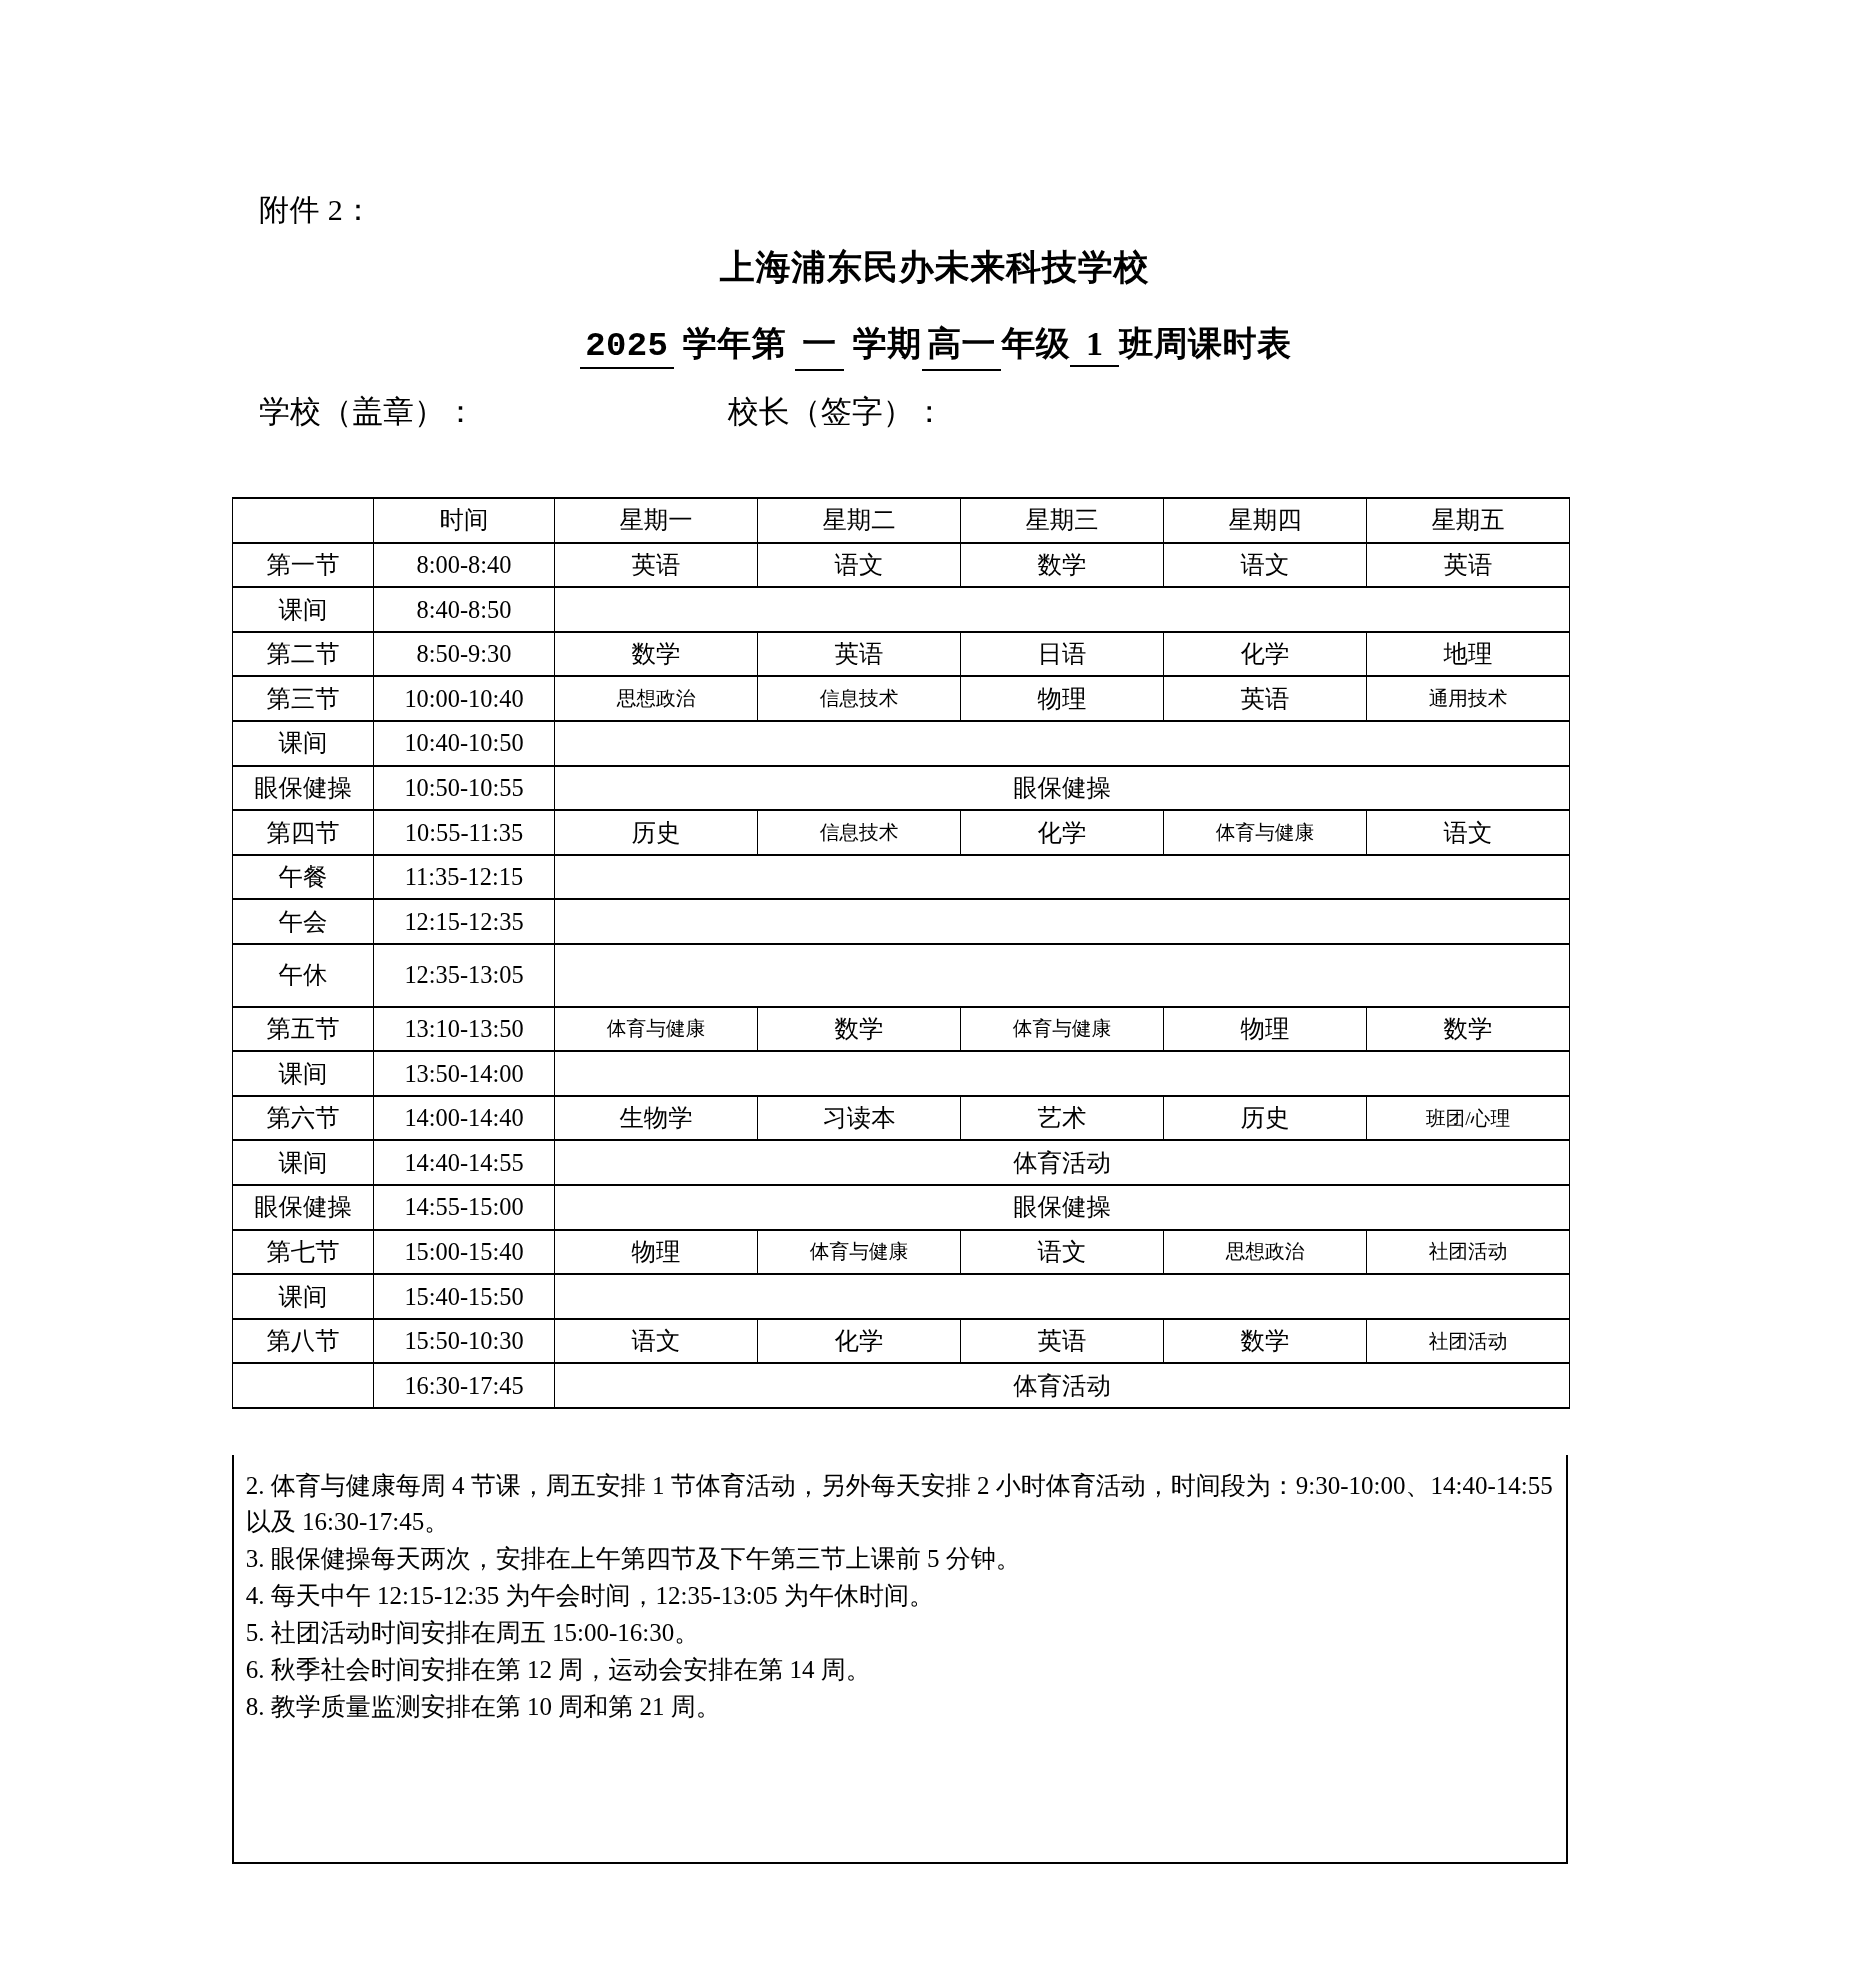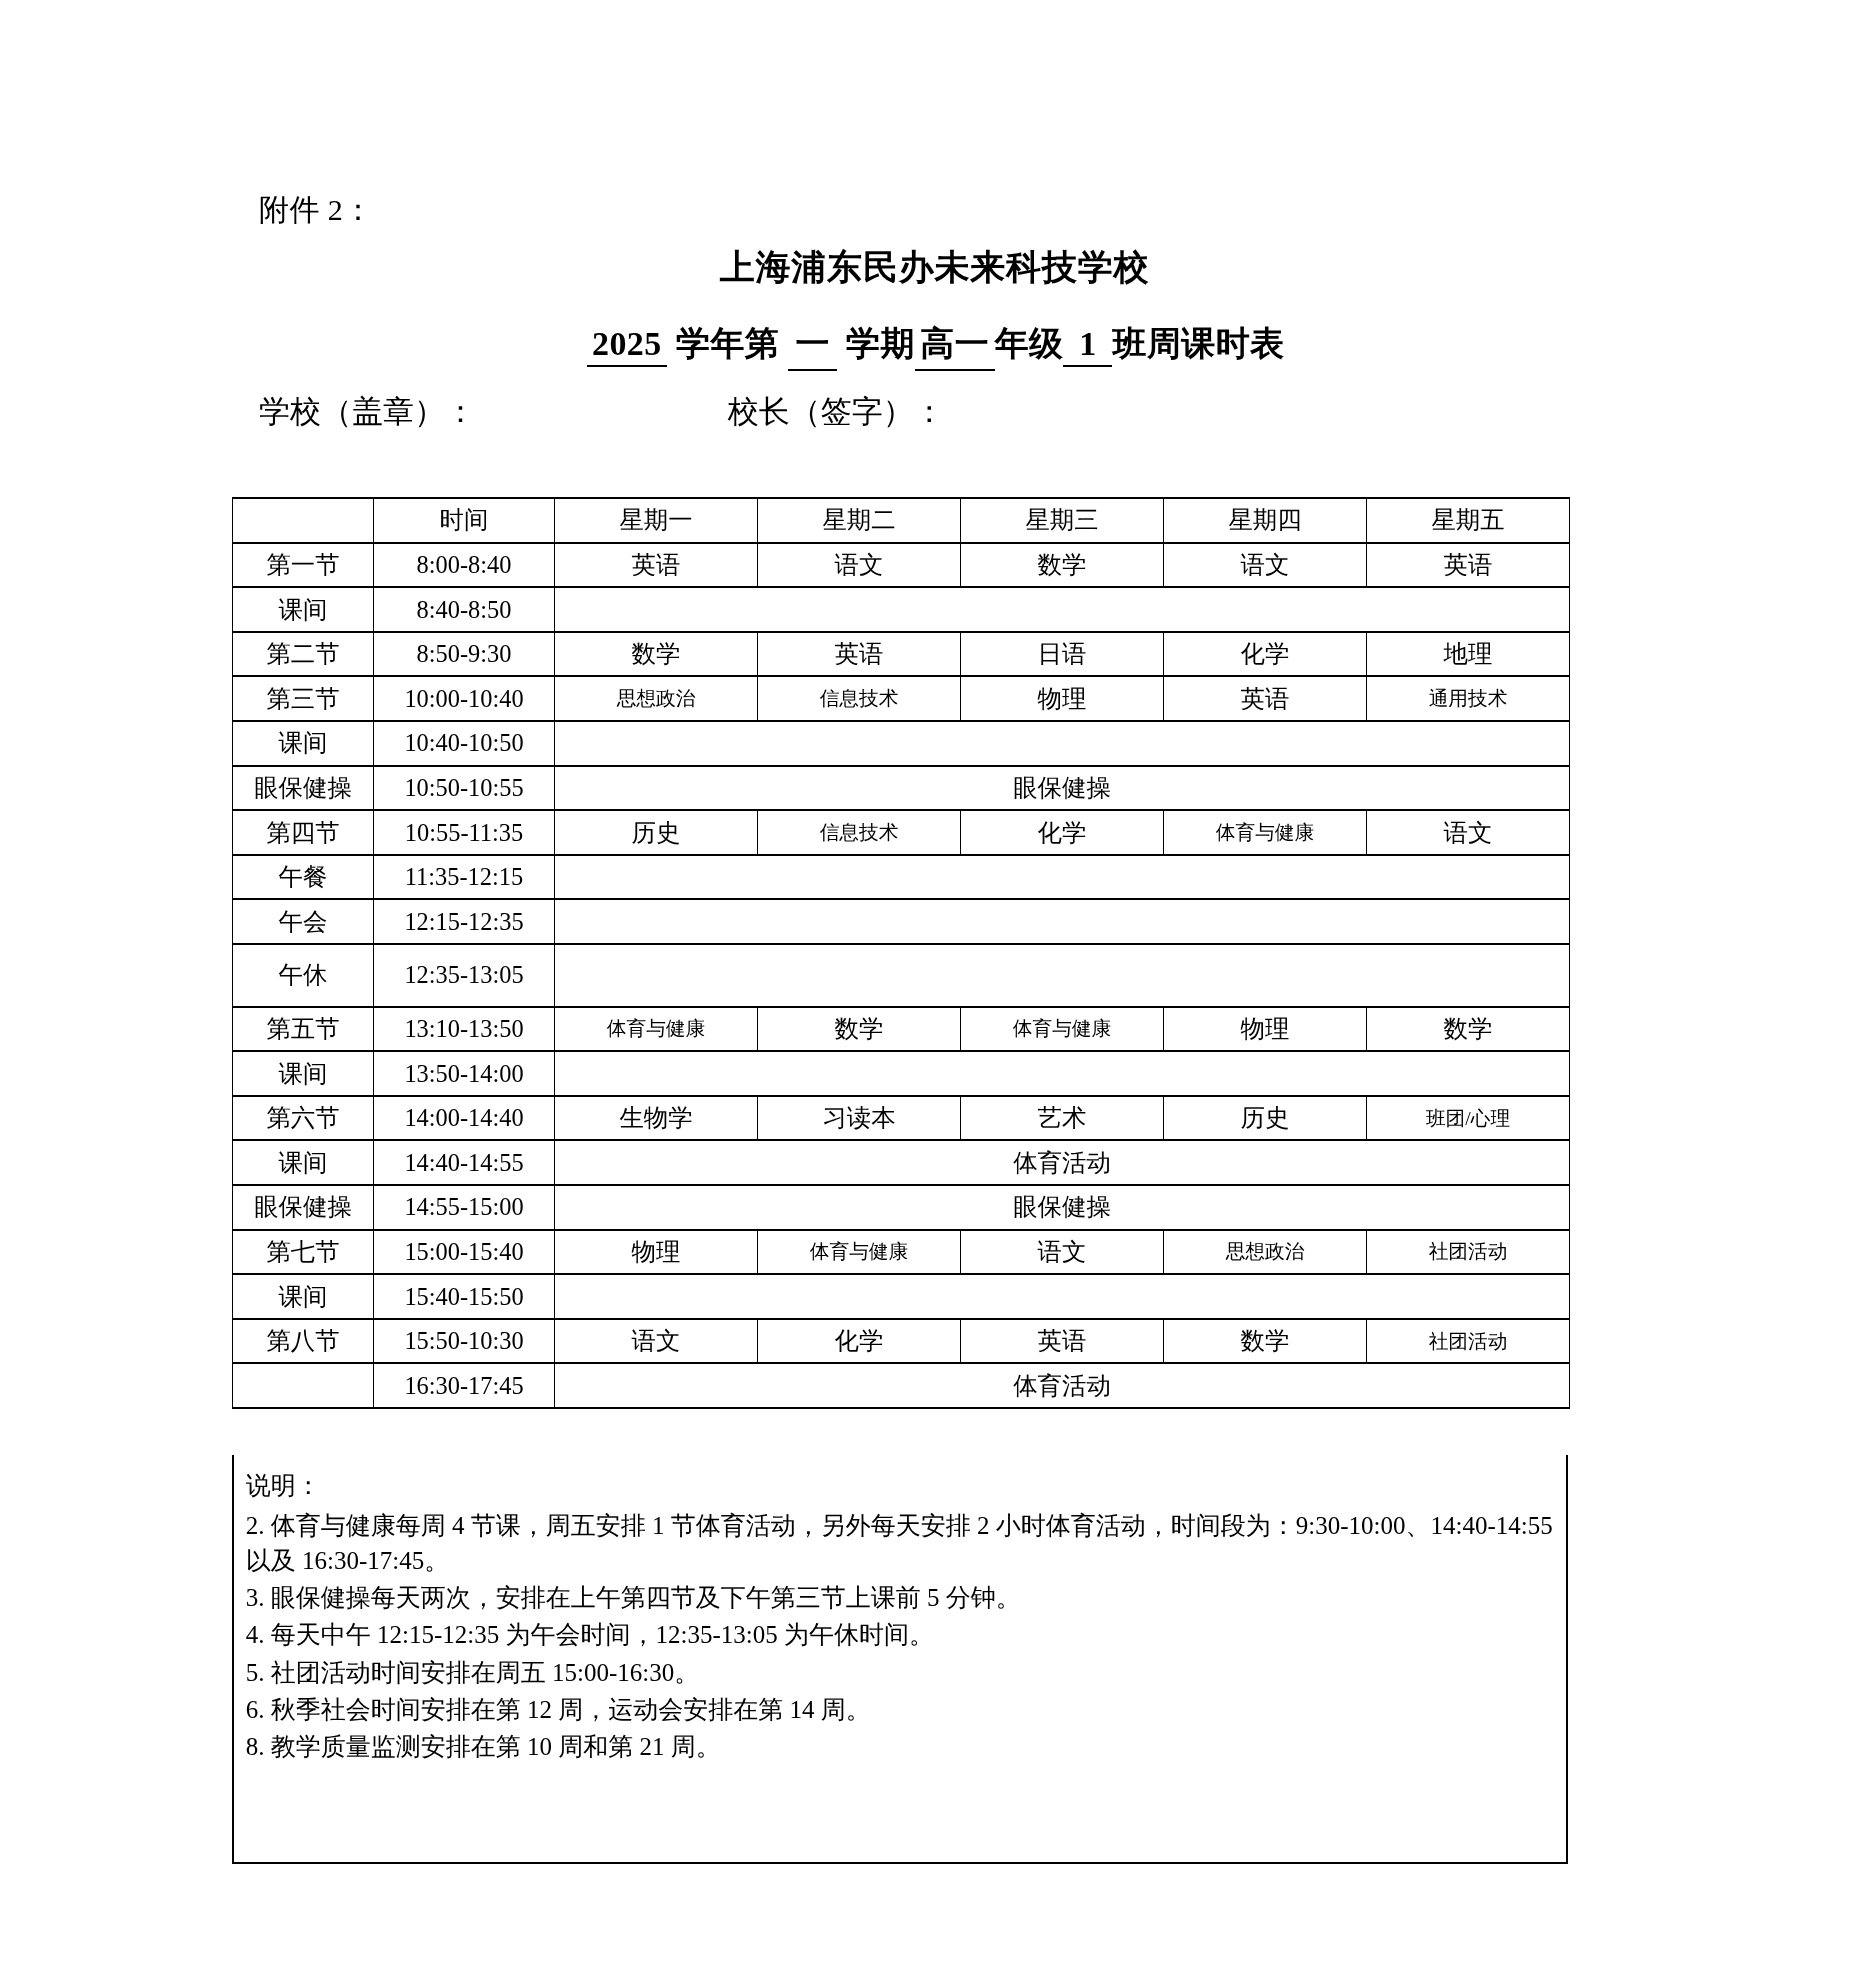--- a/index.html
+++ b/index.html
@@ -53,21 +53,21 @@
     letter-spacing: 0.4px;
     white-space: nowrap;
   }
   .doc-title .fill {
     display: inline-block;
     border-bottom: 2.8px solid #000;
     padding: 0 5.5px 2.4px 5.5px;
     min-width: 38px;
     text-align: center;
   }
-  .doc-title .fill.wide { min-width: 59px; }
+  .doc-title .fill.wide { min-width: 59px; font-family: Liberation Mono, monospace; }
 
   
   .sign-row {
     position: absolute;
     left: 259px;
     top: 391px;
     width: 1336px;
     font-size: 31px;
     white-space: nowrap;
   }
@@ -308,21 +308,20 @@
           <tr>
             <td></td>
             <td>16:30-17:45</td>
             <td colspan="5">体育活动</td>
           </tr>
         </tbody>
     </table>
   </div>
 
   <div class="notes-box">
-    <p class="note head">说明：</p>
     <div id="notes-list">
         <p class="note">2. 体育与健康每周 4 节课，周五安排 1 节体育活动，另外每天安排 2 小时体育活动，时间段为：9:30-10:00、14:40-14:55 以及 16:30-17:45。</p>
         <p class="note">3. 眼保健操每天两次，安排在上午第四节及下午第三节上课前 5 分钟。</p>
         <p class="note">4. 每天中午 12:15-12:35 为午会时间，12:35-13:05 为午休时间。</p>
         <p class="note">5. 社团活动时间安排在周五 15:00-16:30。</p>
         <p class="note">6. 秋季社会时间安排在第 12 周，运动会安排在第 14 周。</p>
         <p class="note">8. 教学质量监测安排在第 10 周和第 21 周。</p>
       </div>
   </div>
 

